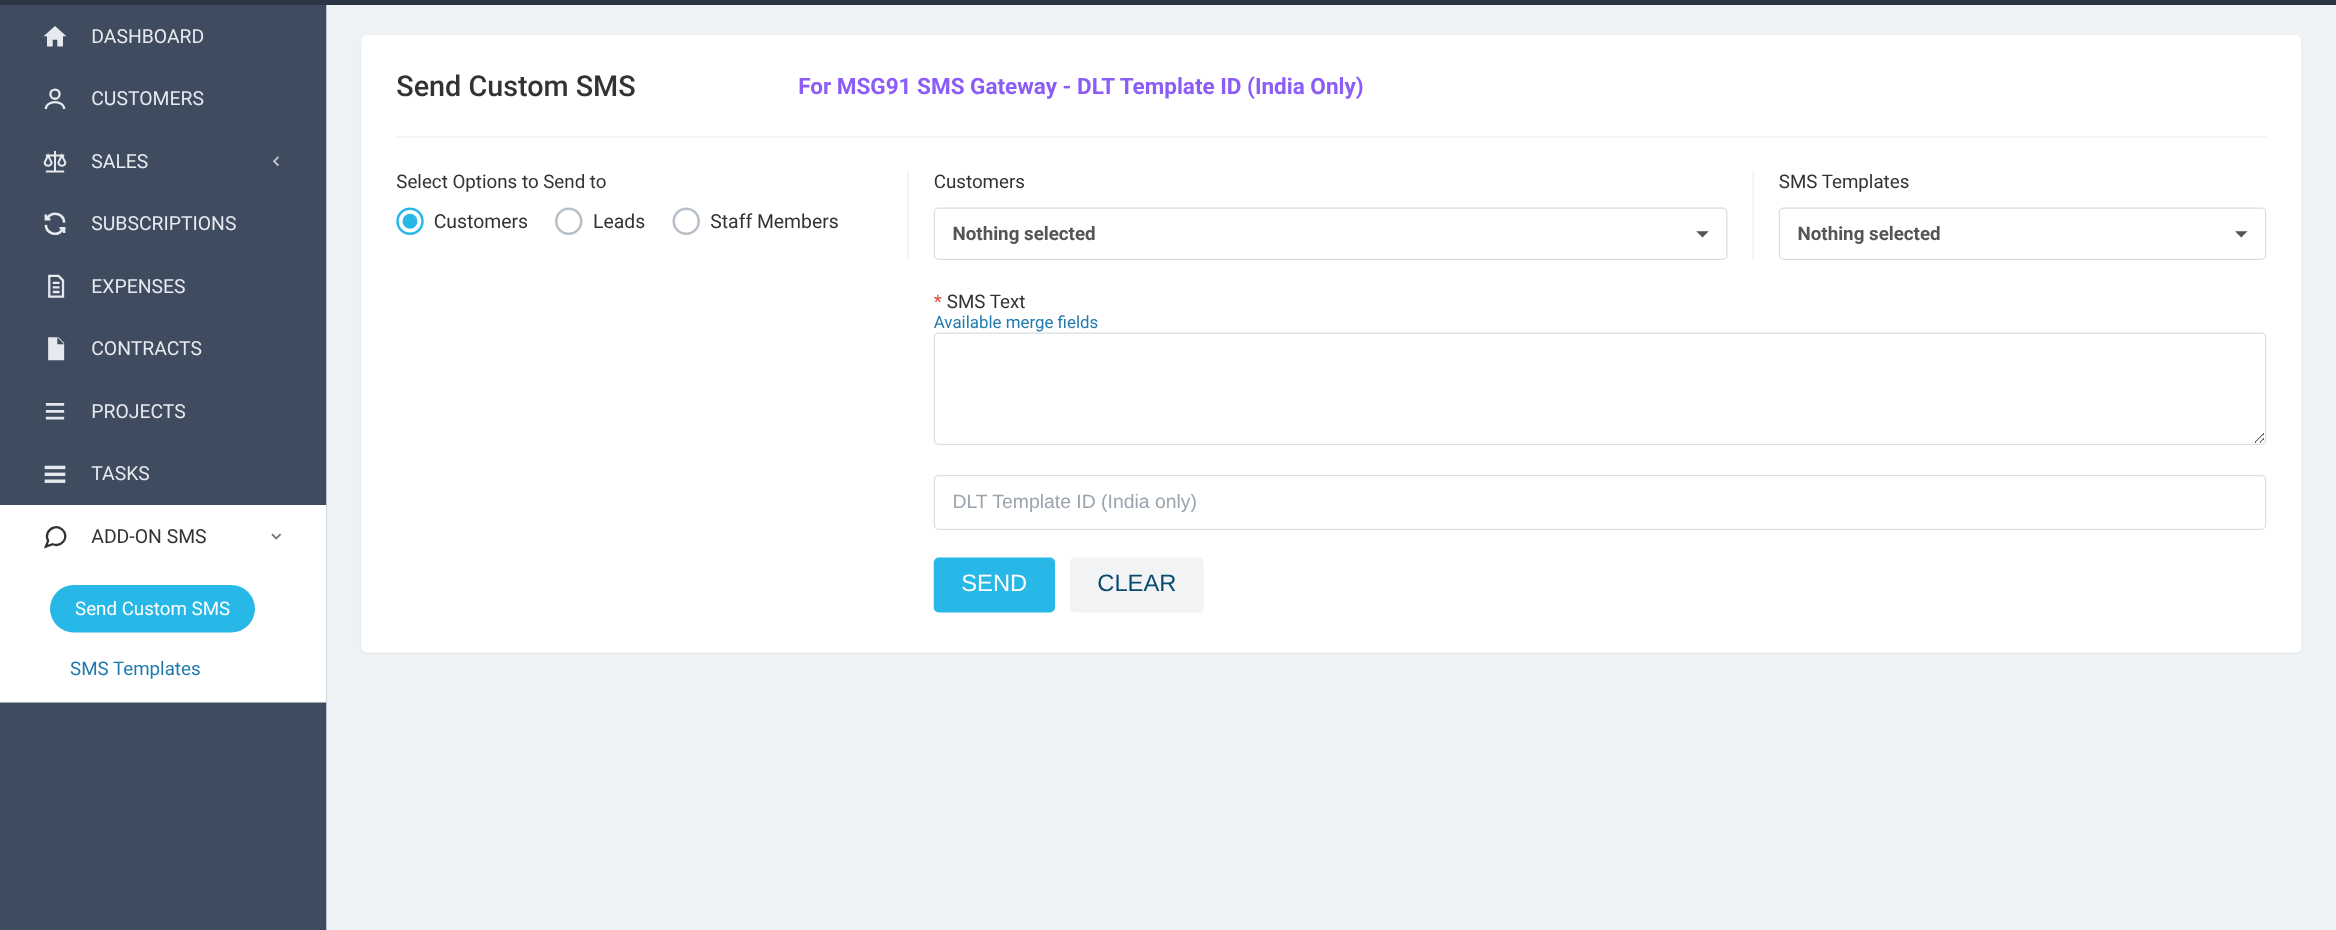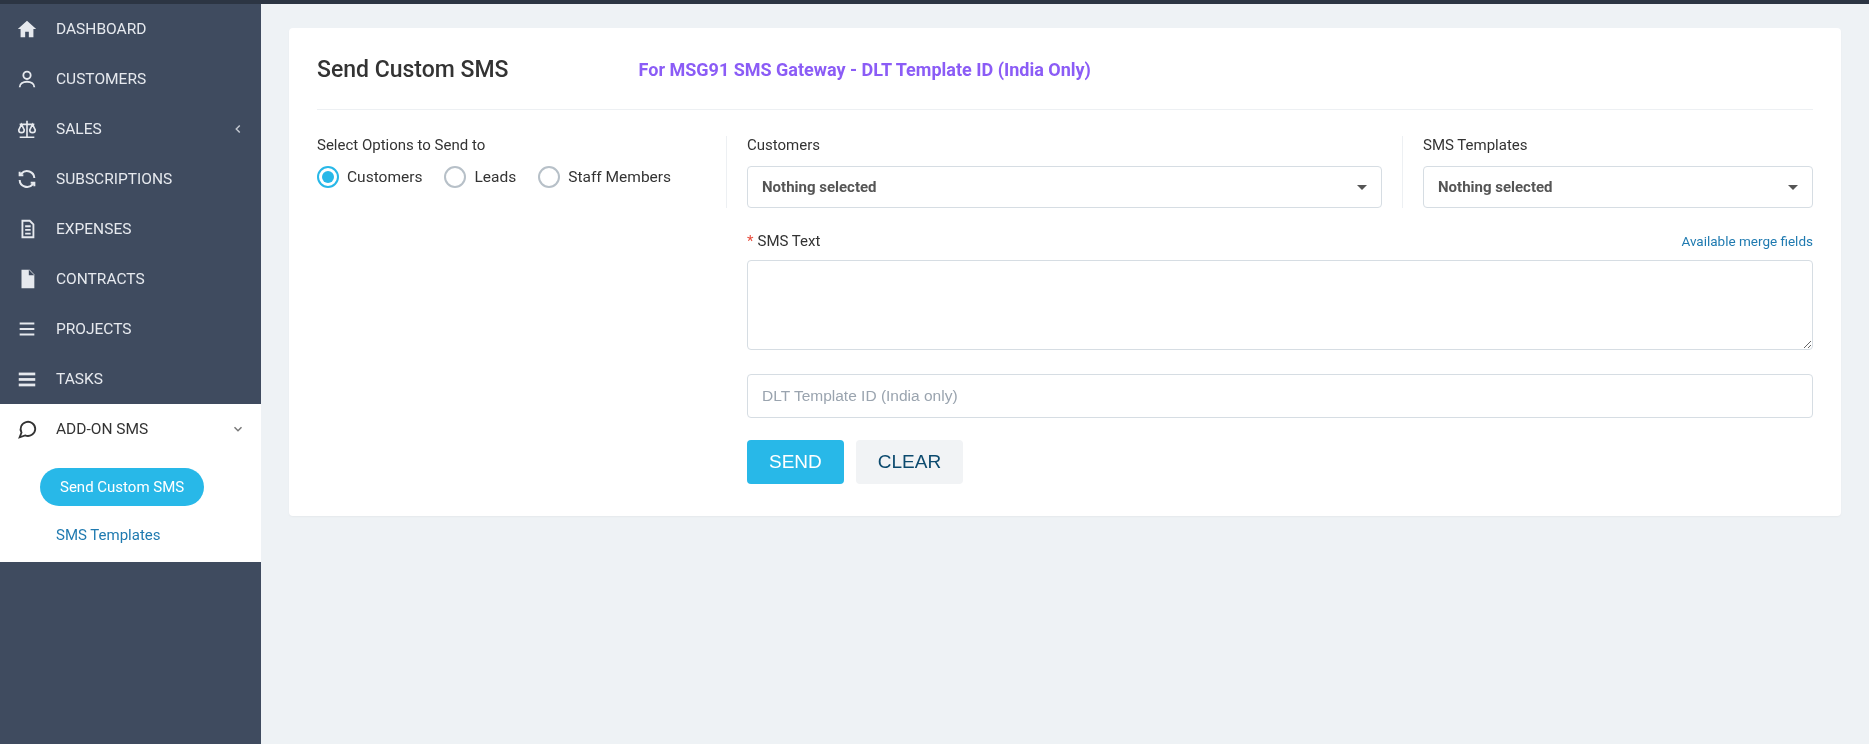--- a/index.html
+++ b/index.html
@@ -44,21 +44,21 @@
     color: #fff;
   }
   .power-icon {
     width: 18px; height: 18px;
     cursor: pointer;
     opacity: 0.9;
   }
   .nav-item {
     display: flex;
     align-items: center;
-    padding: 14px 16px;
+    padding: 14px 33px;
     gap: 18px;
     cursor: pointer;
     color: #e6e9ee;
     font-size: 15.5px;
   }
   .nav-icon { width: 22px; height: 22px; flex-shrink: 0; }
   .nav-label { flex: 1; }
   .nav-chevron { width: 14px; height: 14px; opacity: 0.8; }
   .sidebar-sub {
     background: #ffffff;
@@ -188,21 +188,21 @@
     display: flex;
     gap: 20px;
     margin-top: 24px;
     padding-left: 430px;
   }
   .row2-inner { flex: 1; }
   .sms-label-row {
     display: flex;
     justify-content: space-between;
     align-items: baseline;
-    margin-bottom: 10px;
+    flex-direction: column;
   }
   .req-star { color: #e74c3c; margin-right: 4px; }
   .merge-link {
     color: #1f7ab0;
     font-size: 13.5px;
     cursor: pointer;
   }
   .textarea {
     width: 100%;
     height: 90px;

